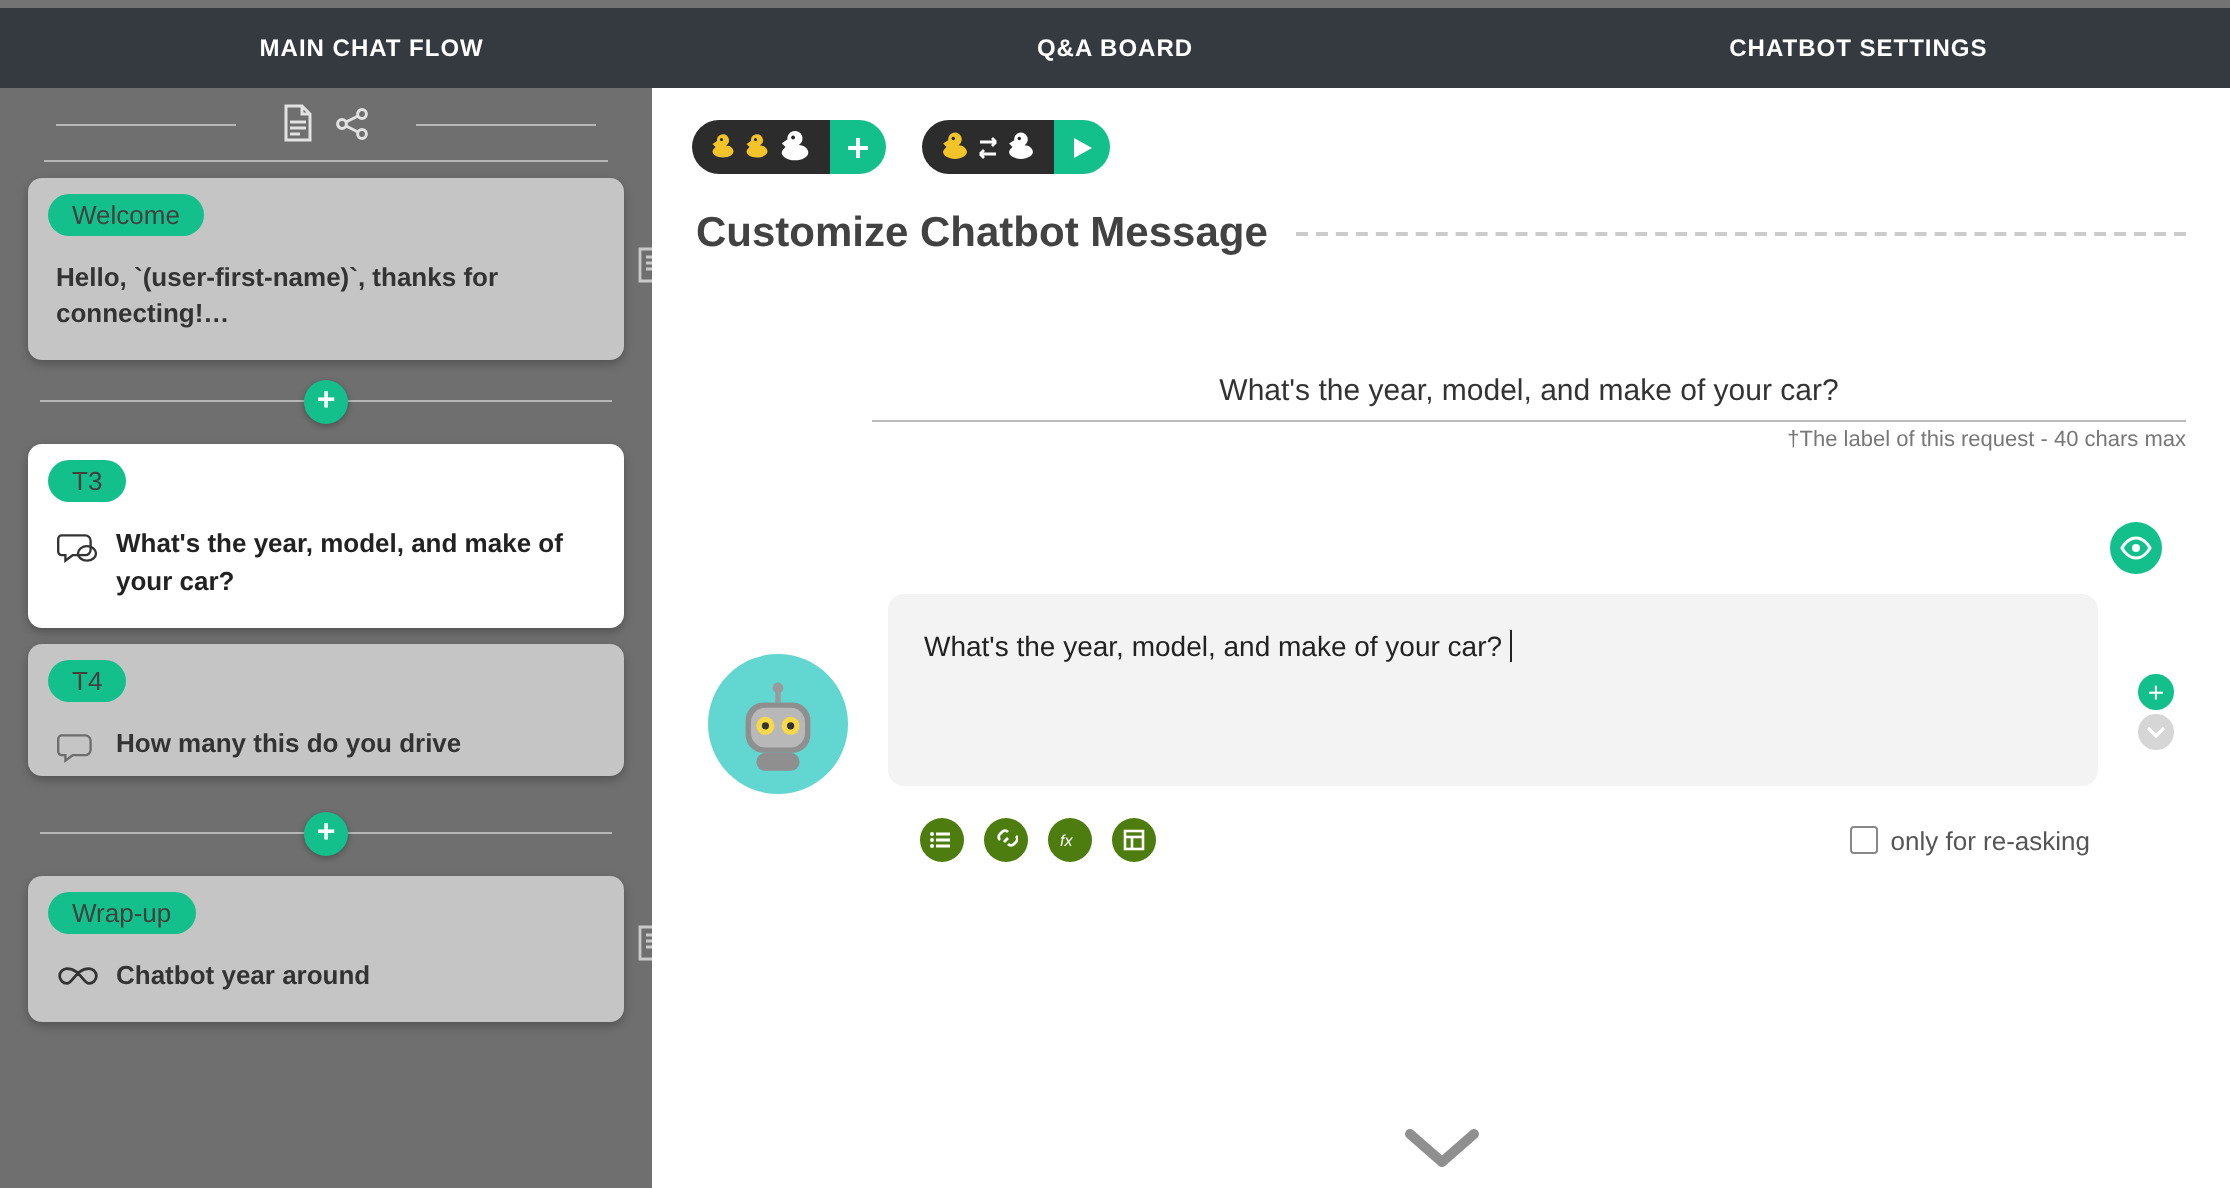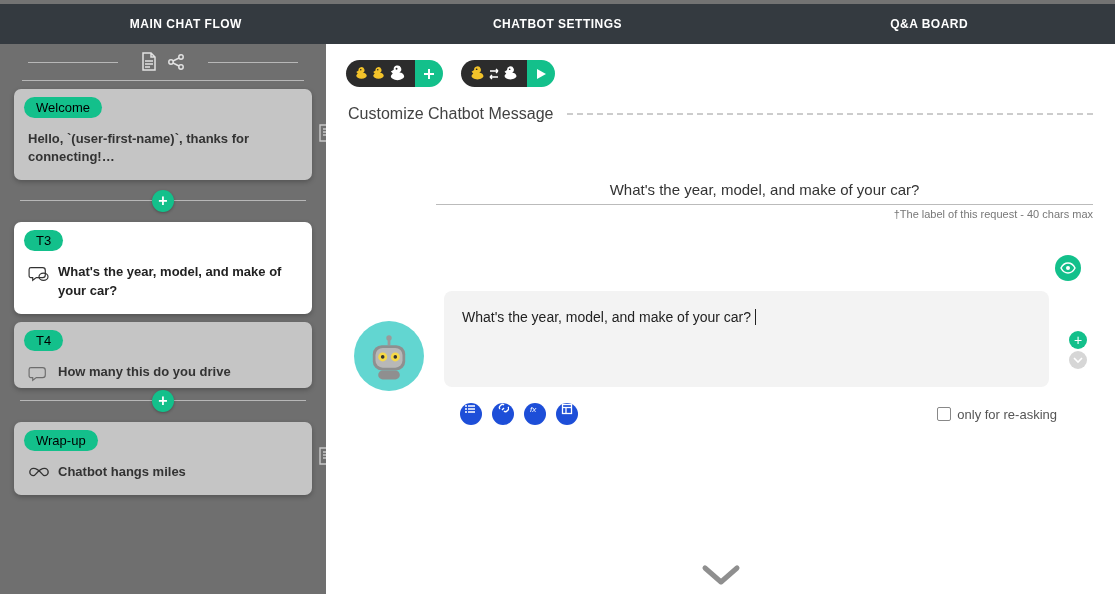--- a/index.html
+++ b/index.html
@@ -16,68 +16,68 @@
 .toolbar-strip .hline-l, .toolbar-strip .hline-r { position:absolute; top:50%; height:1px; background:#b7b7b7; width:90px; }
 .toolbar-strip .hline-l { left:14px; }
 .toolbar-strip .hline-r { right:14px; }
 .toolbar-strip svg { margin: 0 4px; }
 .sep-add { position: relative; height: 26px; }
 .sep-add .line { position:absolute; top: 12px; left:6px; right:6px; height:1px; background:#b7b7b7;}
 .add-btn { position:absolute; left:50%; top:2px; transform:translateX(-50%); width:22px; height:22px; border-radius:50%; background:#13c08b; display:flex; align-items:center; justify-content:center; color:#fff; font-size:16px; font-weight:bold; box-shadow:0 1px 3px rgba(0,0,0,0.3); cursor:pointer; }
 
 .card { background:#c5c5c5; border-radius:7px; padding: 12px 14px 14px; margin: 8px 0; position:relative; box-shadow: 0 2px 5px rgba(0,0,0,0.25);}
 .card.selected { background:#fff; }
-.card .pill { position: relative; top:-4px; left:-4px; display:inline-block; background:#13c08b; color:#000000; font-size:13px; padding:3px 12px; border-radius:12px; font-weight:500;}
+.card .pill { position: relative; top:-4px; left:-4px; display:inline-block; background:#13c08b; color:#404040; font-size:13px; padding:3px 12px; border-radius:12px; font-weight:500;}
 .card .card-body { display:flex; gap:8px; align-items:flex-start; margin-top:8px;font-weight:bold; }
 .card .card-body svg { flex-shrink:0; margin-top:2px; }
 .card .card-text { font-size:13px; color:#222; line-height:1.4; }
 .card.inactive .card-text { color:#333; }
 
 .note-icon { position:absolute; right:-24px; top:50%; transform:translateY(-50%); }
 
 .main { flex:1; background:#fff; position:relative; overflow:hidden; }
 
 .action-row { display:flex; gap:18px; padding: 16px 20px 18px; }
 .duck-group { display:flex; align-items:stretch; }
 .duck-pill { background:#2c2c2c; border-radius: 14px 0 0 14px; padding: 4px 8px; display:flex; align-items:center; gap:2px;}
 .duck-btn { background:#13c08b; border-radius:0 14px 14px 0; width:28px; display:flex; align-items:center; justify-content:center; cursor:pointer; }
 .duck-btn svg { fill:#fff; }
 
 .section-title-row { display:flex; align-items:center; gap:14px; padding: 0 22px; }
-.section-title { font-size:16px; color:#424242; font-weight:400; }
+.section-title { font-size:21px; color:#424242; font-weight:700; }
 .dash-line { flex:1; border-top:2px dashed #ccc; height:0; }
 
 .label-row { margin: 58px 22px 0 110px; text-align:right; border-bottom:1px solid #bbb; padding-bottom:6px; position:relative;}
 .label-text { font-size:15px; color:#333; text-align:center; display:block; }
 .label-hint { font-size:11px; color:#777; position:absolute; right:0; top:100%; padding-top:4px;}
 
 .msg-area { margin: 86px 28px 0 28px; position:relative; }
 .eye-btn { position:absolute; right:6px; top:-36px; width:26px; height:26px; border-radius:50%; background:#13c08b; display:flex; align-items:center; justify-content:center; cursor:pointer;}
 .msg-row { display:flex; align-items:flex-start; gap:20px; }
 .avatar { width:70px; height:70px; border-radius:50%; background:#62d6d1; display:flex; align-items:center; justify-content:center; margin-top:30px; flex-shrink:0; }
 .bubble { flex:1; background:#f3f3f3; border-radius:8px; padding: 18px 18px; min-height:96px; font-size:14px; color:#222; position:relative;}
 .bubble .cursor { border-right:1px solid #222; }
 .side-ctrls { display:flex; flex-direction:column; gap:2px; margin-top:40px; }
 .side-plus { width:18px; height:18px; border-radius:50%; background:#13c08b; color:#fff; font-size:14px; display:flex; align-items:center; justify-content:center; cursor:pointer;}
 .side-down { width:18px; height:18px; border-radius:50%; background:#d6d6d6; display:flex; align-items:center; justify-content:center;}
 
 .tool-row { display:flex; align-items:center; gap:10px; margin: 12px 0 0 106px;}
-.tool-circle { width:22px; height:22px; border-radius:50%; background:#1d4ed8; display:flex; justify-content:center; cursor:pointer;}
-.reask { margin-left:auto; margin-right:30px; display:flex; align-items:center; gap:6px; font-size:13px; color:#555;}
+.tool-circle { width:22px; height:22px; border-radius:50%; background:#4d7c0f; display:flex; align-items:center; justify-content:center; cursor:pointer;}
+.reask { margin-left:auto; margin-right:42px; display:flex; align-items:center; gap:6px; font-size:13px; color:#555;}
 .reask .box { width:14px; height:14px; border:1.5px solid #888; border-radius:2px; cursor:pointer;}
 
 .big-chevron { position:absolute; bottom:2px; left:50%; transform:translateX(-50%);}
 </style>
 </head>
 <body>
 
 <div class="top-tabs">
   <div class="tab">MAIN CHAT FLOW</div>
+  <div class="tab">Q&amp;A BOARD</div>
   <div class="tab">CHATBOT SETTINGS</div>
-  <div class="tab">Q&amp;A BOARD</div>
 </div>
 
 <div class="layout">
   <div class="sidebar">
     <div class="sidebar-inner">
 
       <div class="toolbar-strip">
 
         <div class="hline-l"></div>
         <svg width="18" height="20" viewBox="0 0 18 20">
@@ -118,21 +118,21 @@
         <span class="pill">T3</span>
         <div class="card-body">
           <svg width="22" height="18" viewBox="0 0 24 20">
               <path fill="none" stroke="#333" stroke-width="1.3" d="M3 3h13a3 3 0 0 1 3 3v5a3 3 0 0 1-3 3H9l-4 3v-3H3a2 2 0 0 1-2-2V5a2 2 0 0 1 2-2z"></path>
               <ellipse cx="17" cy="13" rx="5" ry="4" fill="none" stroke="#333" stroke-width="1.3"></ellipse>
             </svg>
           <span class="card-text">What's the year, model, and make of your car?</span>
         </div>
       </div>
 
-      <div class="card inactive" style="margin-bottom:0; padding-bottom:6px; overflow:hidden; max-height:66px;">
+      <div class="card inactive" style="margin-bottom:16px; padding-bottom:6px; overflow:hidden; max-height:66px;">
         <span class="pill">T4</span>
         <div class="card-body">
           <svg width="22" height="18" viewBox="0 0 24 20" style="opacity:.6">
               <path fill="none" stroke="#333" stroke-width="1.3" d="M3 3h13a3 3 0 0 1 3 3v5a3 3 0 0 1-3 3H9l-4 3v-3H3a2 2 0 0 1-2-2V5a2 2 0 0 1 2-2z"></path>
             </svg>
           <span class="card-text">How many this do you drive</span>
         </div>
       </div>
 
       <div class="sep-add">
@@ -140,21 +140,21 @@
         <div class="add-btn">+</div>
       </div>
 
       <div style="position:relative;">
         <div class="card inactive">
           <span class="pill">Wrap-up</span>
           <div class="card-body">
             <svg width="22" height="14" viewBox="0 0 24 14">
                 <path fill="none" stroke="#333" stroke-width="1.5" d="M6 3a4 4 0 1 0 0 8c3 0 5-8 12-8a4 4 0 1 1 0 8c-3 0-5-8-12-8z"></path>
               </svg>
-            <span class="card-text">Chatbot hangs miles</span>
+            <span class="card-text">Chatbot year around</span>
           </div>
         </div>
         <span class="note-icon">
           <svg width="18" height="20" viewBox="0 0 18 20">
               <path fill="none" stroke="#c9c9c9" stroke-width="1.4" d="M2 2h12v13l-3 3H2z M11 18v-3h3 M5 6h6 M5 9h6 M5 12h4"></path>
             </svg>
         </span>
       </div>
 
     </div>

